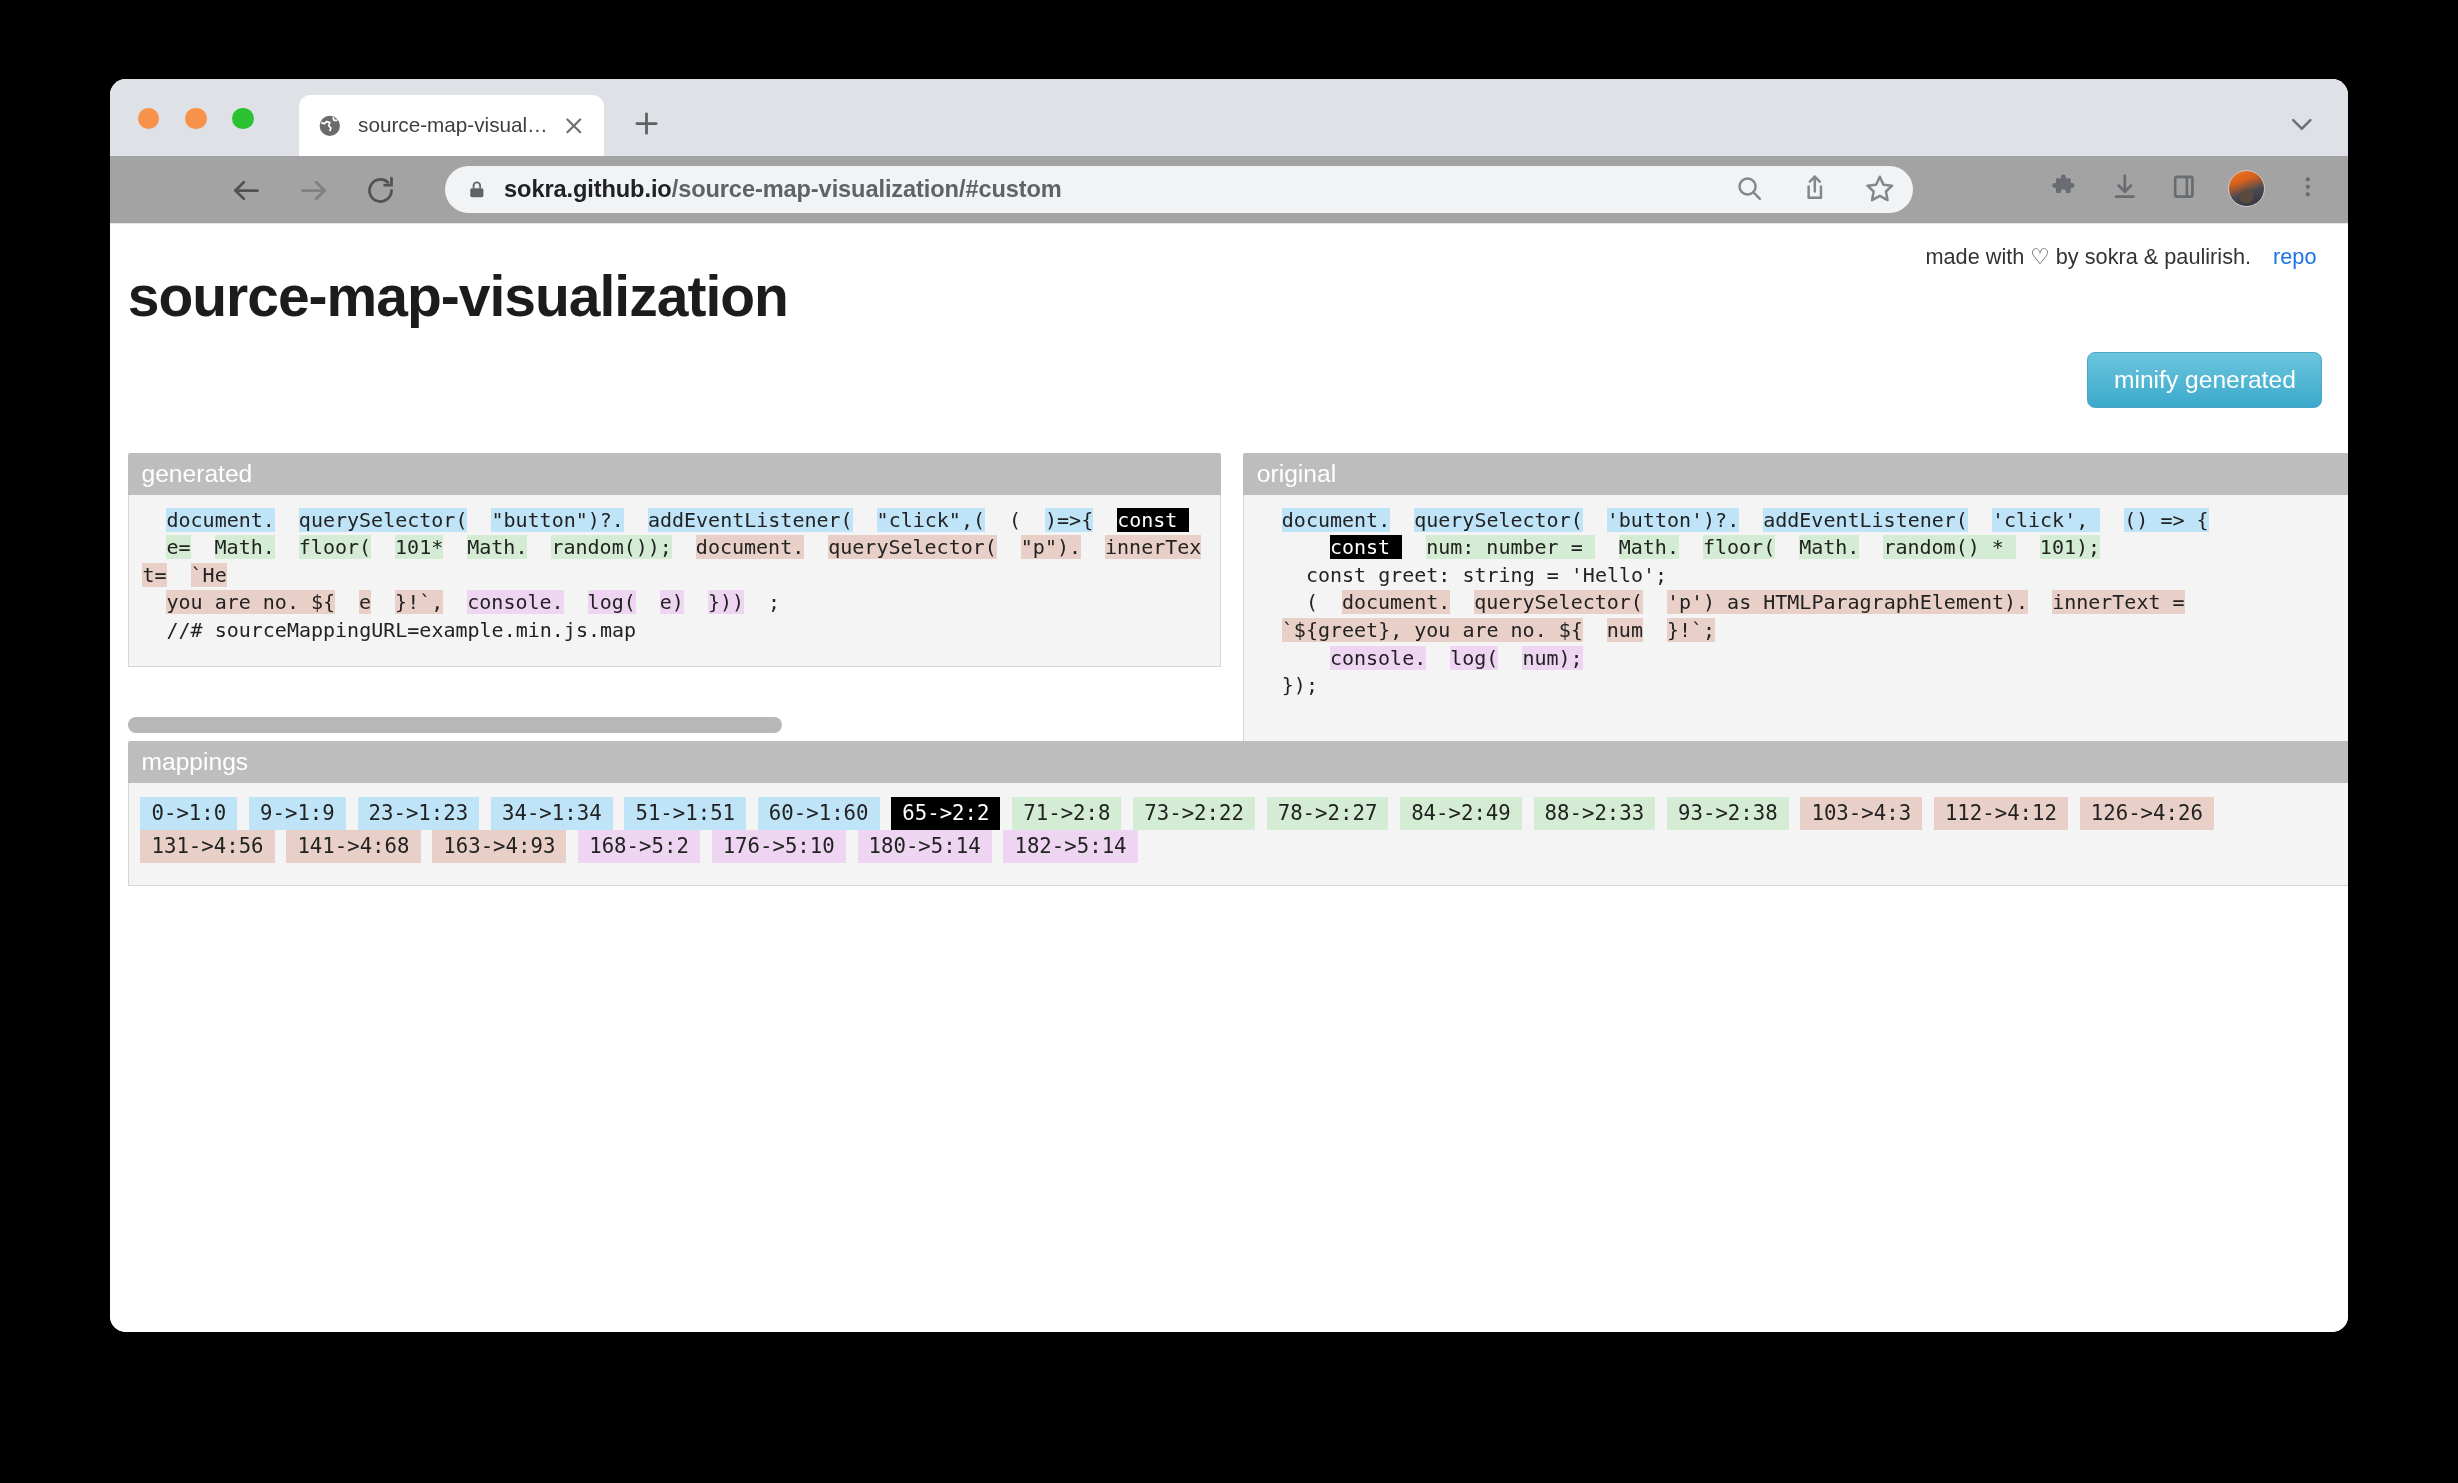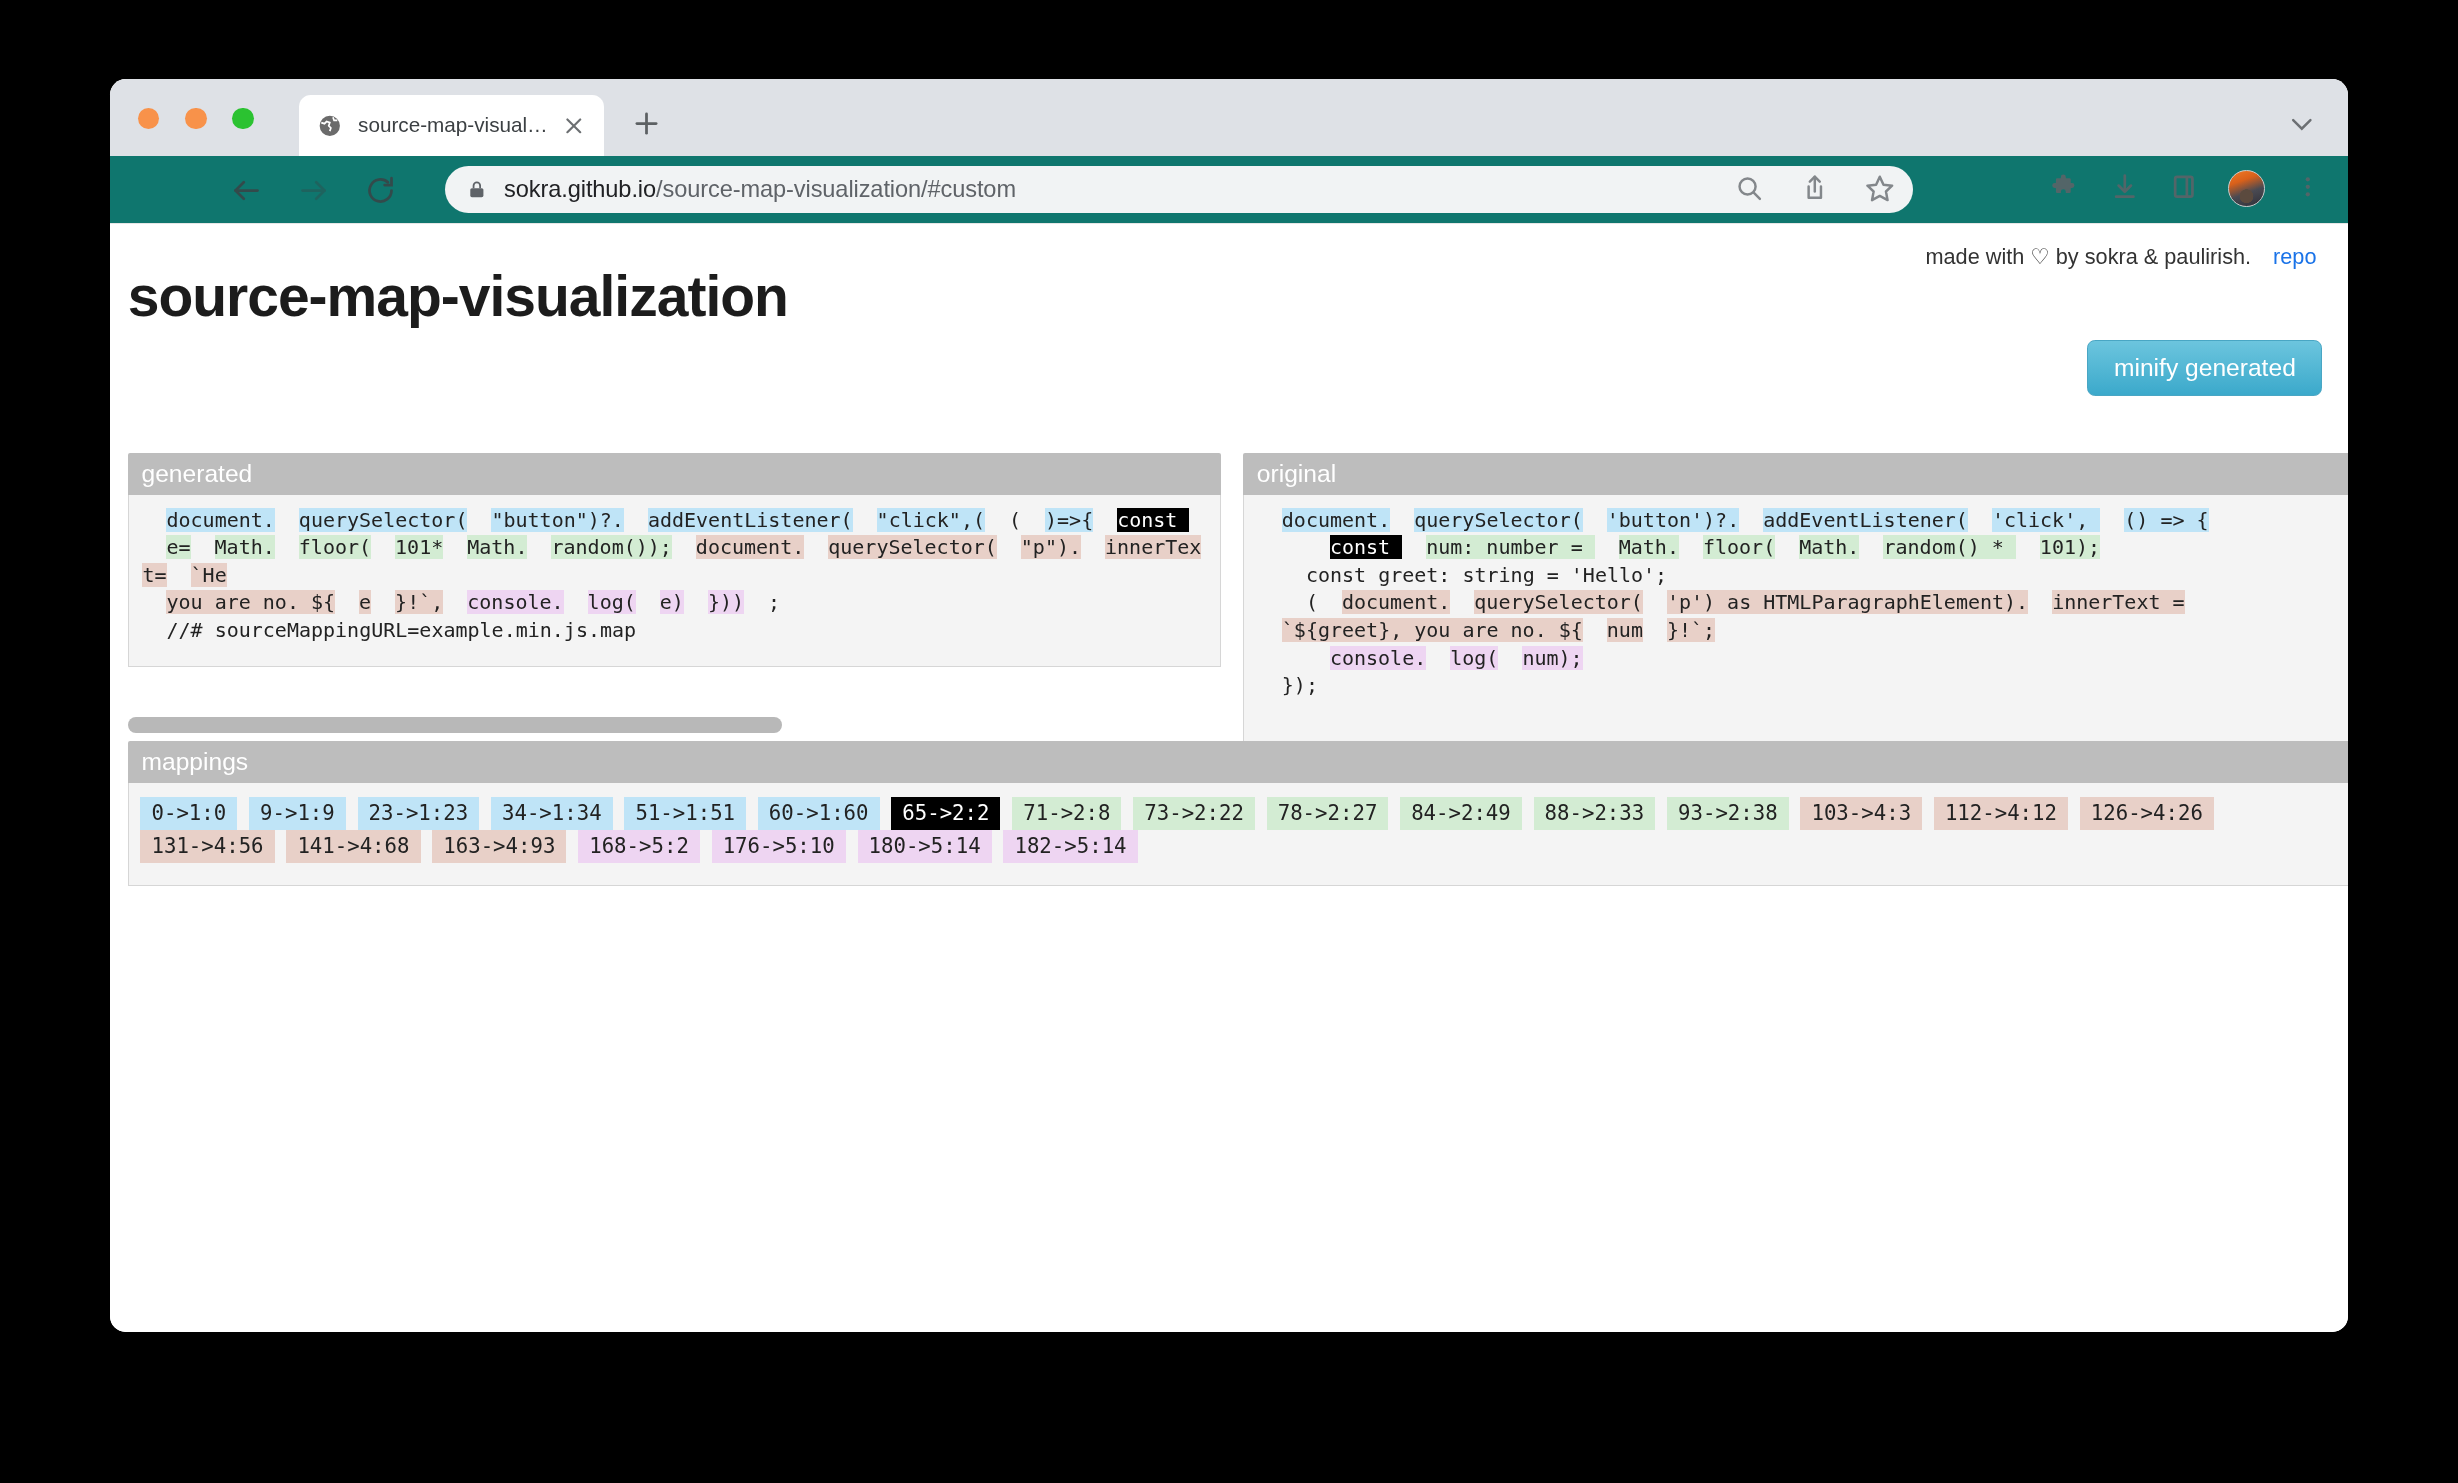--- a/index.html
+++ b/index.html
@@ -29,22 +29,23 @@
   .tab-title{
     font-size:20.7px;color:#3c4043;white-space:nowrap;overflow:hidden;
     text-overflow:ellipsis;flex:1;
   }
   .tab-close{width:25.6px;height:25.6px;flex:0 0 25.6px;margin-left:9.9px;opacity:.75;}
   .newtab{position:absolute;left:520px;top:27.6px;width:33px;height:33px;opacity:.8;}
   .chev-win{position:absolute;right:31.5px;top:29.6px;width:29.6px;height:29.6px;opacity:.7;}
 
   
   .urlrow{
-    position:relative;height:67px;background:#0f766e;display:flex;align-items:center;
+    position:relative;height:67px;background:#a3a3a3;display:flex;align-items:center;
     border-bottom:1px solid #e6e6e6;
+    font-weight:bold;
   }
   .navbtn{width:33px;height:33px;margin-left:0;opacity:.8;}
   .nav-back{position:absolute;left:120px;top:17.7px;}
   .nav-fwd{position:absolute;left:187px;top:17.7px;opacity:.35;}
   .nav-reload{position:absolute;left:254px;top:17.7px;}
   .omnibox{
     position:absolute;left:335px;top:9.9px;width:1468px;height:47px;
     background:#f1f3f4;border-radius:23.6px;display:flex;align-items:center;padding:0 21.7px;
     box-sizing:border-box;
   }
@@ -78,21 +79,21 @@
     padding:10.8px 22.7px;border:1px solid #ccc;border-radius:6.9px;
     background:linear-gradient(to bottom,#fdfdfd 0%,#f1f1f1 100%);
     cursor:pointer;line-height:1.1;
   }
   .tbtn.active{
     background:linear-gradient(to bottom,#2d8ee0 0%,#0b6fcb 100%);
     border-color:#0a63b6;color:#fff;
   }
   .linkto{font-size:23.6px;color:#1a73e8;margin-left:15.8px;cursor:pointer;}
   .minify{
-    position:absolute;right:25.6px;top:116px;
+    position:absolute;right:25.6px;top:128px;
     font-family:"Liberation Sans",sans-serif;font-size:24.6px;color:#fff;
     padding:12.8px 25.6px;border:1px solid #49a6c4;border-radius:7.9px;
     background:linear-gradient(to bottom,#6cc5de 0%,#3ba9cb 100%);
     cursor:pointer;
   }
 
   
   .panels{position:absolute;left:0;top:229px;right:0;}
   .panel{position:absolute;}
   .panel-head{

